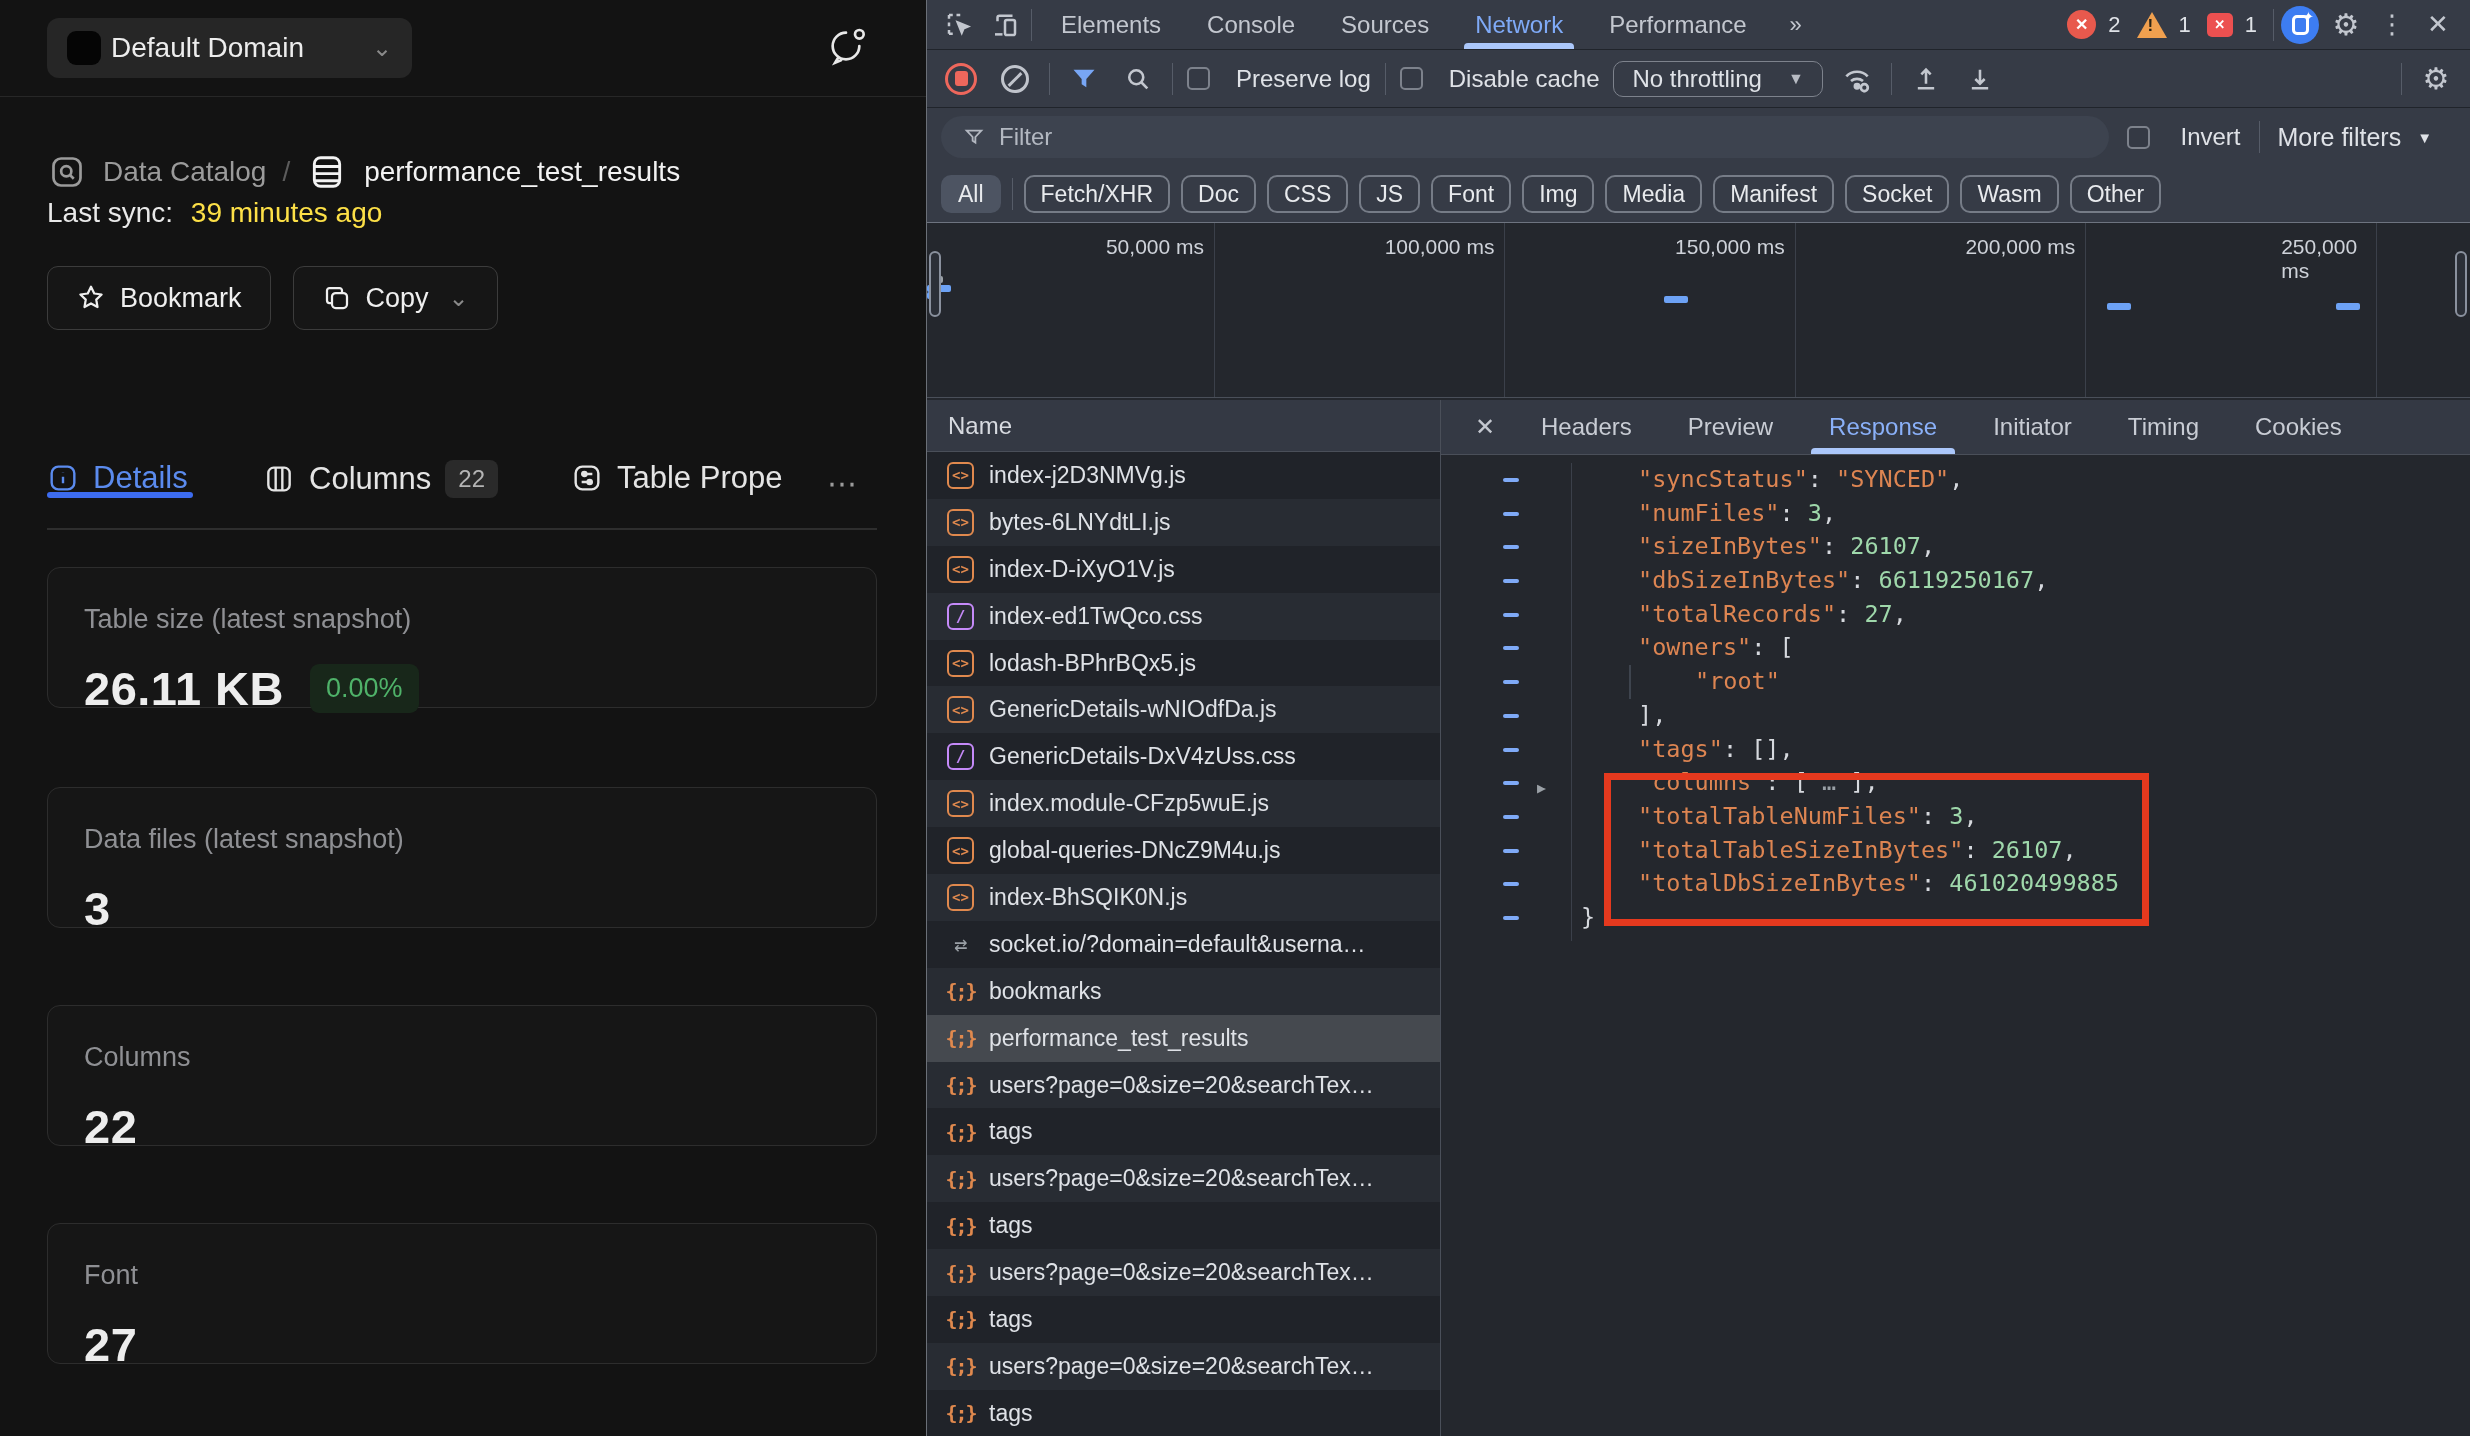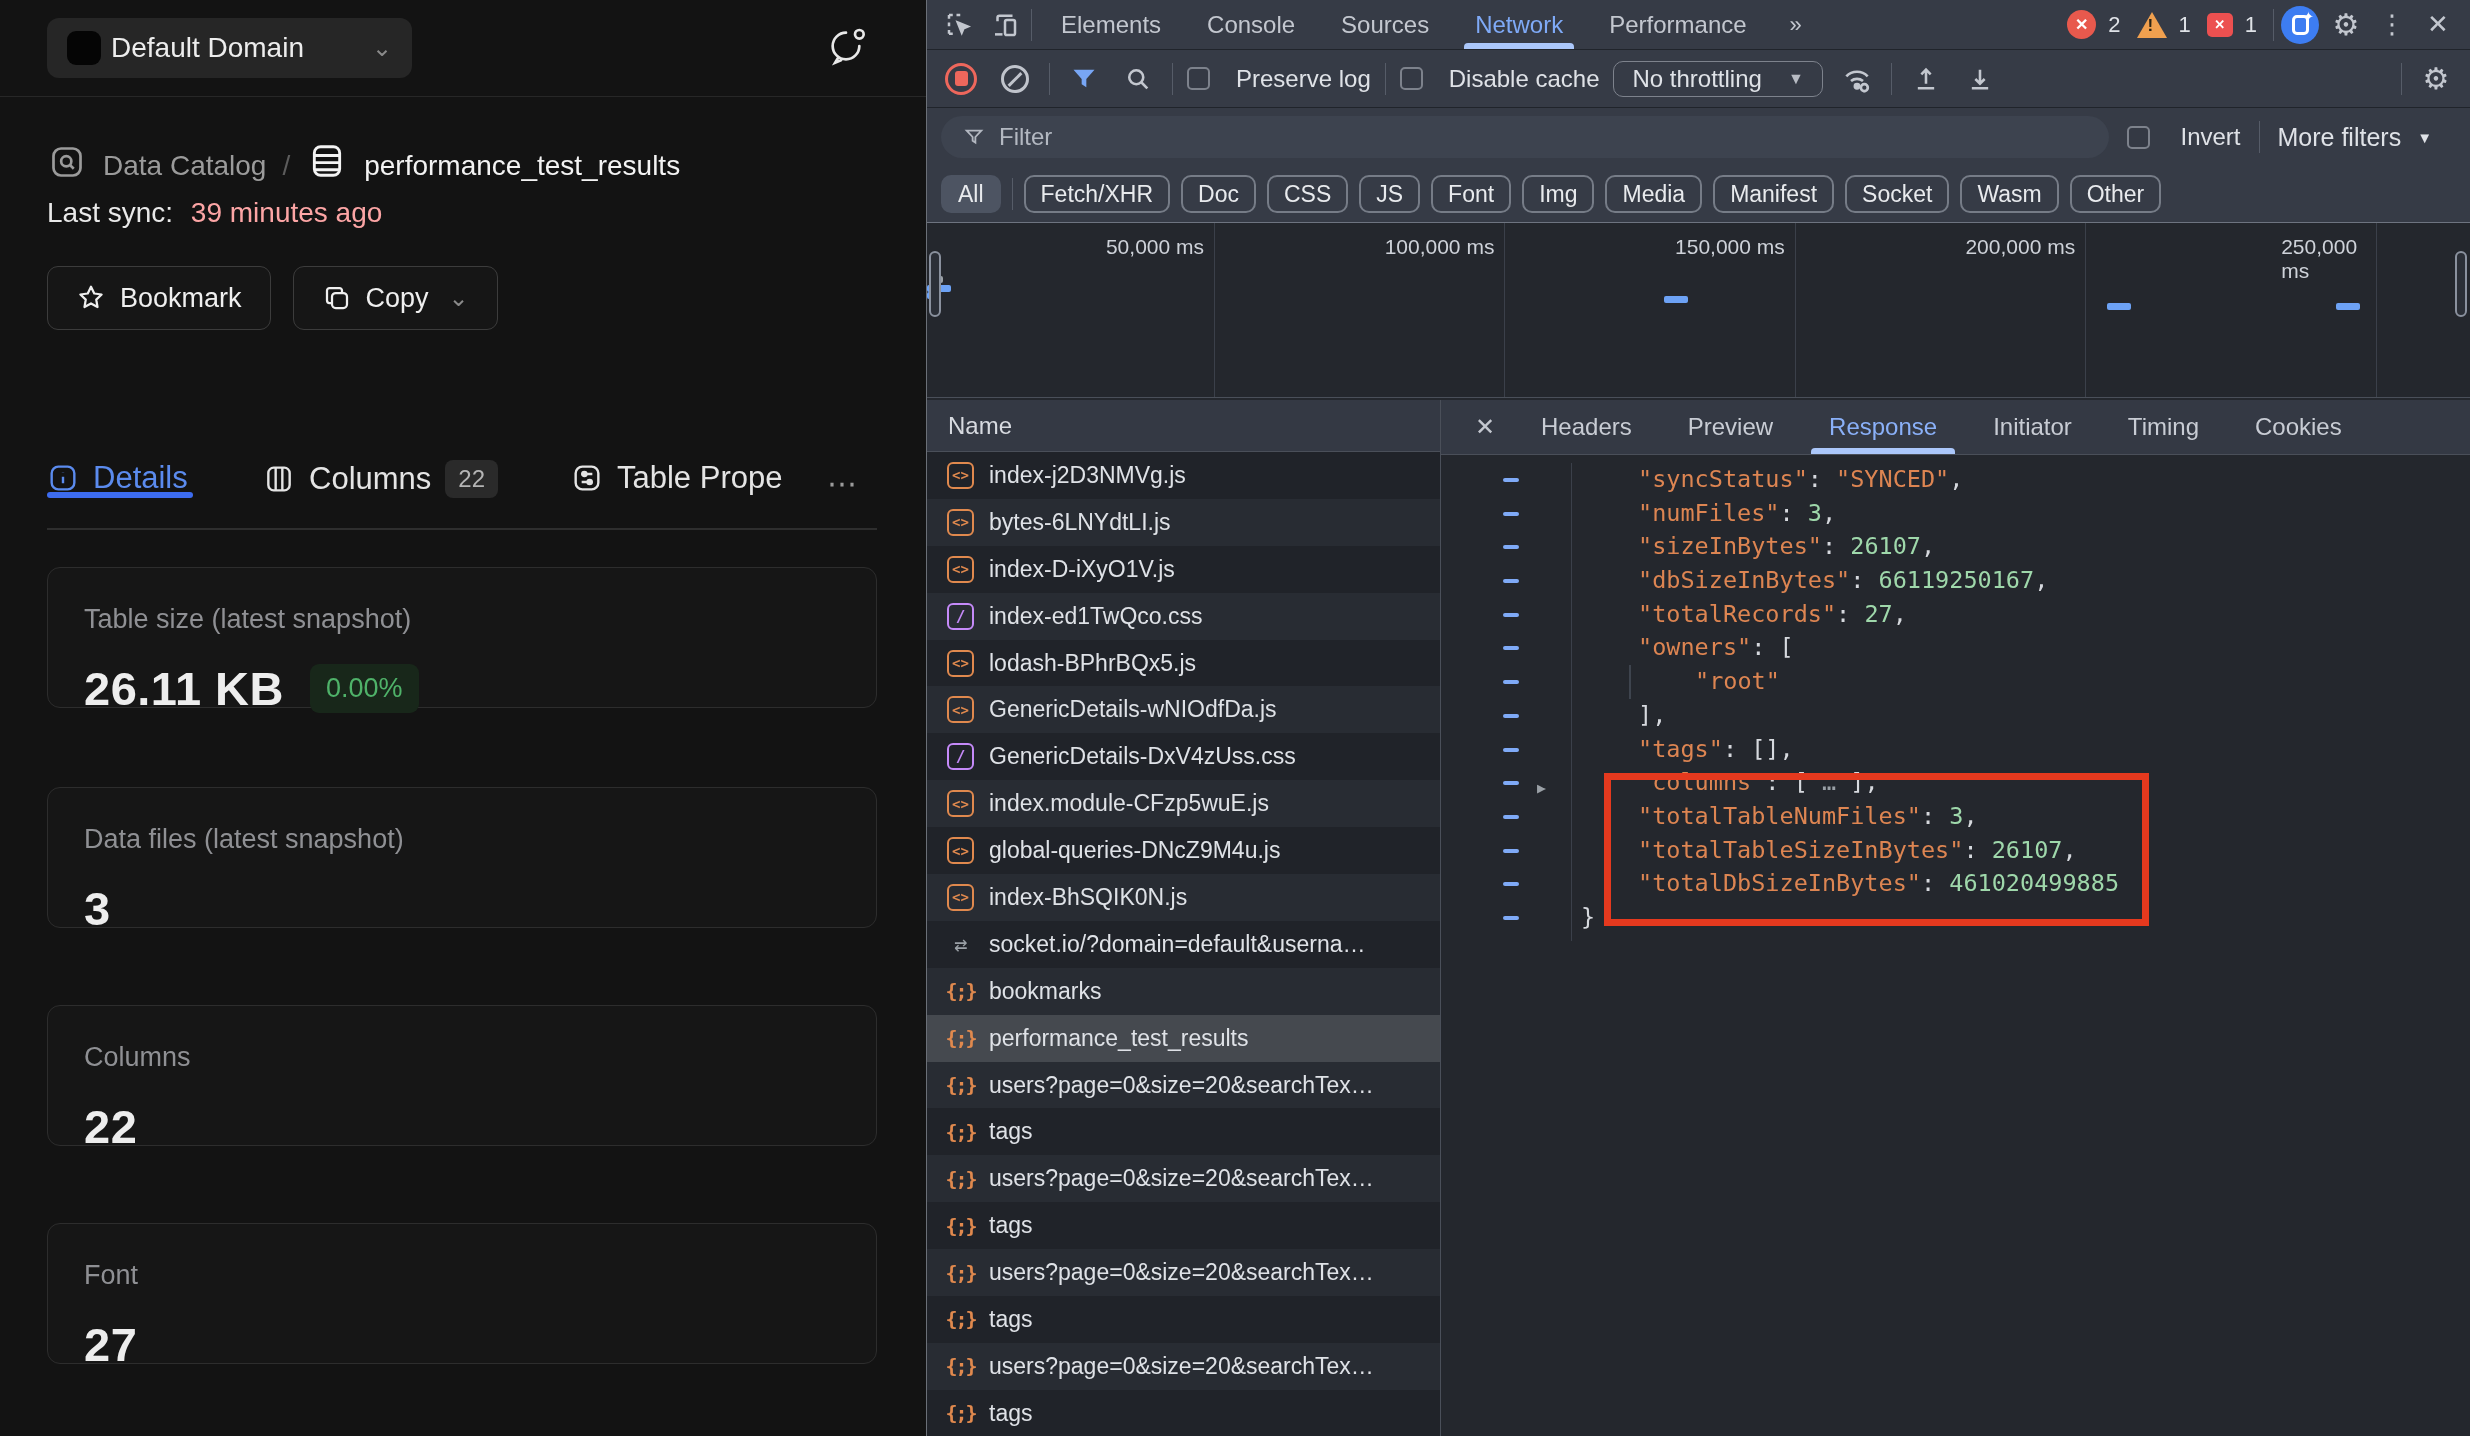--- a/index.html
+++ b/index.html
@@ -11,27 +11,27 @@
   #app { position:absolute; left:0; top:0; width:926px; height:1436px; background:#131313; }
   .app-top { position:relative; height:97px; border-bottom:1px solid #272727; }
   .domain-pill { position:absolute; left:47px; top:18px; width:365px; height:60px;
     background:#262626; border:none; border-radius:12px; display:flex; align-items:center;
     gap:10px; padding:0 20px; cursor:pointer; }
   .swatch { width:34px; height:34px; background:#050505; border-radius:9px; flex:none; }
   .domain-label { color:#ededed; font-size:28px; }
   .chev { color:#8a8a8a; font-size:24px; margin-left:auto; }
   .chat-ico { position:absolute; right:60px; top:26px; }
 
-  .crumbs { position:absolute; left:47px; top:140px; display:flex; align-items:flex-end; gap:16px; }
+  .crumbs { position:absolute; left:47px; top:151px; display:flex; align-items:center; gap:16px; }
   .crumb-muted { color:#9b9b9b; font-size:28px; }
   .crumb-slash { color:#5c5c5c; font-size:28px; }
   .crumb-cur { color:#f3f3f3; font-size:28px; }
   .lastsync { position:absolute; left:47px; top:197px; font-size:28px; }
   .lastsync .lbl { color:#e9e9e9; }
-  .lastsync .val { color:#fca5a5; margin-left:10px; }
+  .lastsync .val { color:#fde047; margin-left:10px; }
 
   .btnrow { position:absolute; left:47px; top:266px; display:flex; gap:22px; }
   .app-btn { height:64px; background:#161616; border:1.5px solid #3c3c3c; border-radius:11px;
     display:flex; align-items:center; gap:14px; padding:0 28px; color:#efefef; font-size:27px; cursor:pointer; }
 
   .tabsrow { position:absolute; left:47px; top:452px; width:830px; height:78px; }
   .tabsrow .baseline { position:absolute; left:0; right:0; bottom:0; height:2px; background:#2e2e2e; }
   .atab { position:absolute; top:8px; display:flex; align-items:center; gap:14px; cursor:pointer; }
   .atab .t { font-size:31px; color:#e4e4e4; }
   .atab.active .t { color:#5b8bee; }

